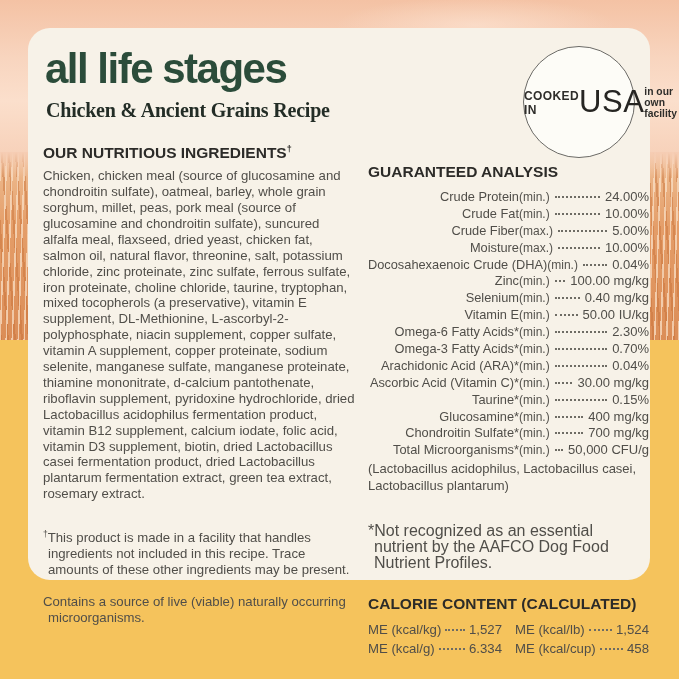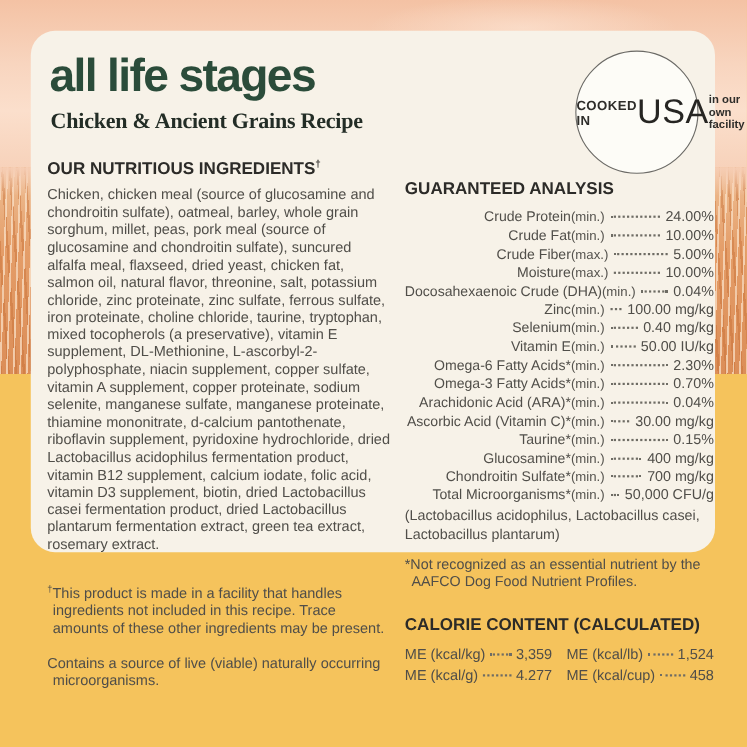--- a/index.html
+++ b/index.html
@@ -15,21 +15,21 @@
   .bg-grass{position:absolute;left:0;top:152px;width:679px;height:190px;
     background:
       repeating-linear-gradient(92deg, rgba(250,224,198,.75) 0 1.5px, rgba(250,224,198,0) 1.5px 6px),
       repeating-linear-gradient(86deg, rgba(198,110,52,.45) 0 2px, rgba(198,110,52,0) 2px 7px),
       linear-gradient(180deg,#efc096 0%,#e49d68 40%,#db8d57 100%);}
   .bg-grass::after{content:"";position:absolute;left:0;top:0;right:0;height:26px;
     background:linear-gradient(180deg,#f6cdb4,rgba(246,205,180,0));}
   .bg-yellow{position:absolute;left:0;top:340px;width:679px;height:339px;background:var(--field_yellow,#f5c35c);}
 
   
-  .card{position:absolute;left:28px;top:28px;width:622px;height:474px;border-radius:22px;
+  .card{position:absolute;left:28px;top:28px;width:622px;height:552px;border-radius:22px;
     background:var(--card_cream,#f7f2e8);}
 
   .titles{position:absolute;left:17px;top:20px;width:400px;}
   h1{margin:0;font-size:42px;line-height:1.02;font-weight:bold;letter-spacing:-1.5px;
     color:var(--title_green,#2b4c3a);}
   h2{margin:9px 0 0 1px;font-family:"Liberation Serif",serif;font-size:20px;line-height:1.05;
     font-weight:bold;letter-spacing:-0.2px;color:var(--subtitle_ink,#232d26);}
 
   
   .badge{position:absolute;left:495px;top:18px;width:112px;height:112px;border-radius:50%;
@@ -52,21 +52,21 @@
 
   .col-right{position:absolute;left:340px;top:135px;width:281px;color:var(--body_ink,#504e49);}
   .ga-rows{margin-top:8px;}
   .ga-row{display:flex;align-items:baseline;height:16.9px;font-size:12.8px;white-space:nowrap;text-align:right;}
   .ga-label{flex:0 0 auto;min-width:151px;}
   .ga-basis{flex:0 0 auto;font-size:12px;color:#55534e;}
   .ga-leader{flex:1 1 auto;border-bottom:2px dotted var(--dot_gray,#6e6c64);margin:0 5px;
     transform:translateY(-3px);min-width:8px;}
   .ga-value{flex:0 0 auto;font-size:13px;}
   .ga-note{margin:2px 0 0 0;font-size:13px;line-height:16.3px;}
-  .ga-aafco{margin:11px 0 0 0;font-size:13px;line-height:16.3px;text-indent:-6px;padding-left:6px;}
+  .ga-aafco{margin:29px 0 0 0;font-size:16px;line-height:16.3px;text-indent:-6px;padding-left:6px;}
 
   .cal-heading{margin-top:23px;}
   .cal-grid{display:flex;gap:13px;margin-top:9px;}
   .cal-col{flex:1 1 0;}
   .cal-row{display:flex;align-items:baseline;height:19px;font-size:13.2px;white-space:nowrap;}
   .cal-label{flex:0 0 auto;}
   .cal-leader{flex:1 1 auto;border-bottom:2px dotted var(--dot_gray,#6e6c64);margin:0 4px;
     transform:translateY(-3px);min-width:6px;}
   .cal-value{flex:0 0 auto;}
 </style>
@@ -205,26 +205,26 @@
 
       <p class="ga-note">(Lactobacillus acidophilus, Lactobacillus casei, Lactobacillus plantarum)</p>
       <p class="ga-aafco">*Not recognized as an essential nutrient by the AAFCO Dog Food Nutrient Profiles.</p>
 
       <h3 class="cal-heading">CALORIE CONTENT (CALCULATED)</h3>
       <div class="cal-grid">
         <div class="cal-col">
             <div class="cal-row">
             <span class="cal-label">ME (kcal/kg)</span>
             <span class="cal-leader"></span>
-            <span class="cal-value">3,359</span>
+            <span class="cal-value">1,527</span>
           </div>
             <div class="cal-row">
             <span class="cal-label">ME (kcal/g)</span>
             <span class="cal-leader"></span>
-            <span class="cal-value">4.277</span>
+            <span class="cal-value">6.334</span>
           </div>
           </div>
         <div class="cal-col">
             <div class="cal-row">
             <span class="cal-label">ME (kcal/lb)</span>
             <span class="cal-leader"></span>
             <span class="cal-value">1,524</span>
           </div>
             <div class="cal-row">
             <span class="cal-label">ME (kcal/cup)</span>

